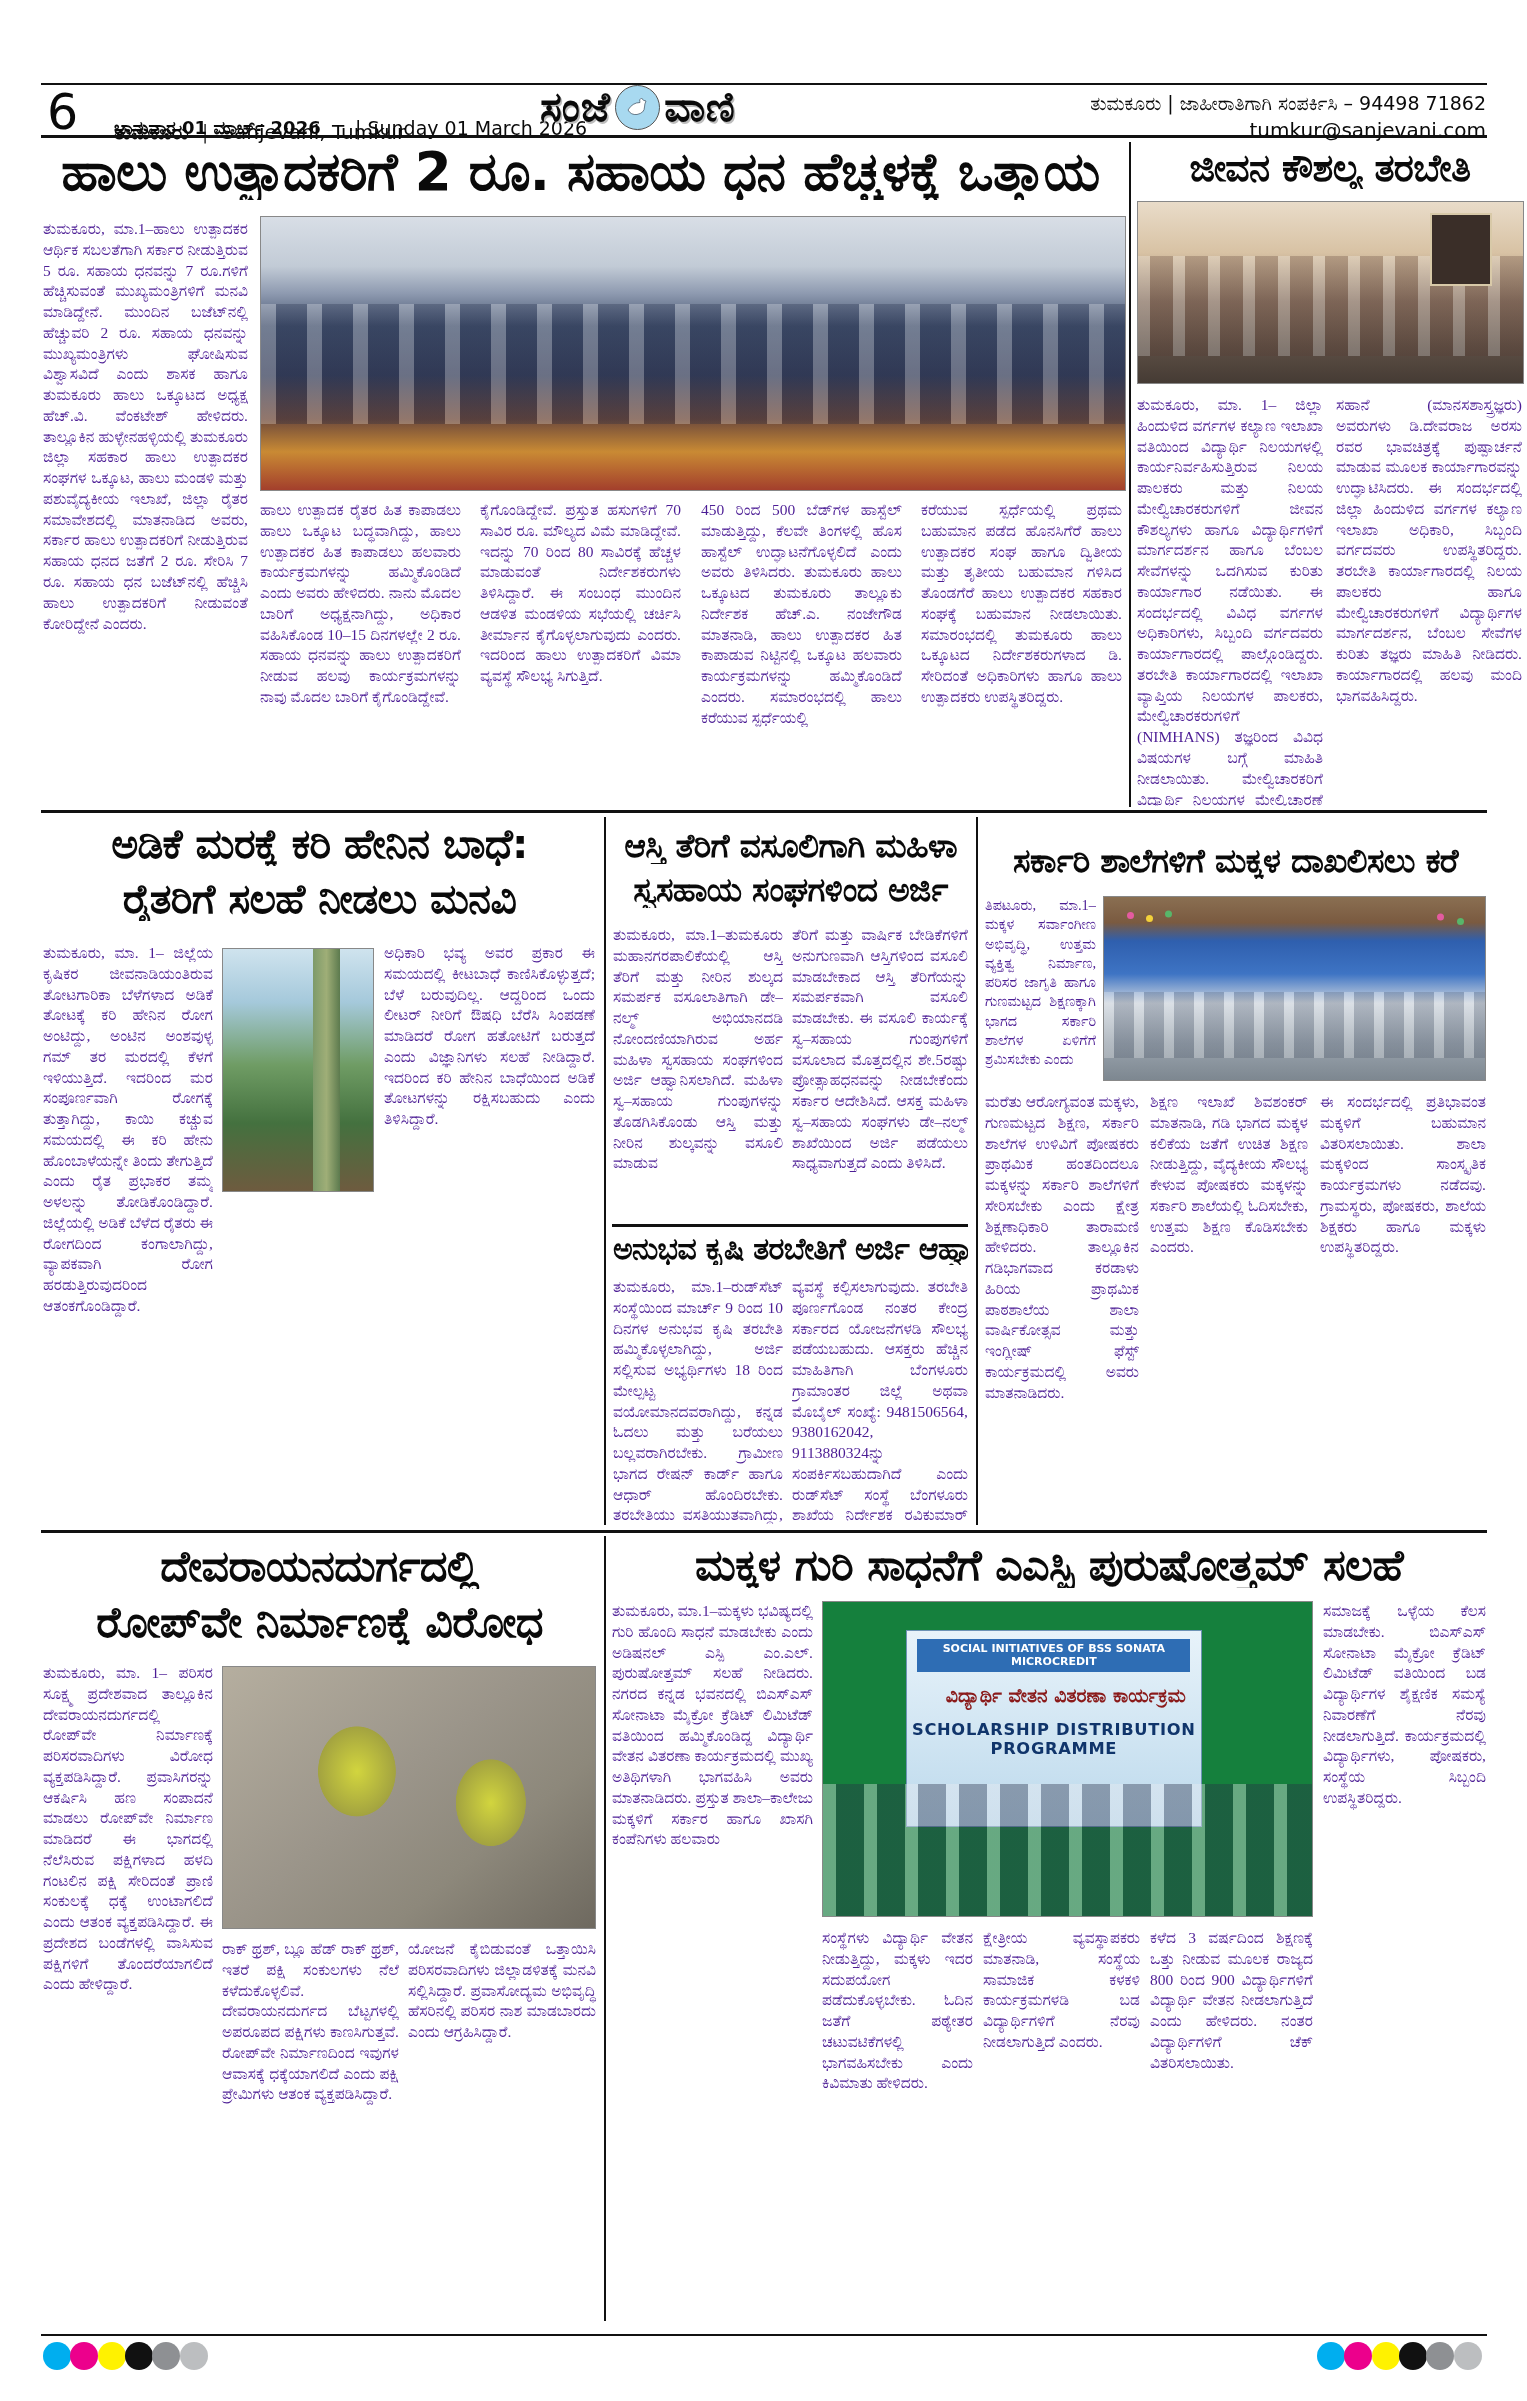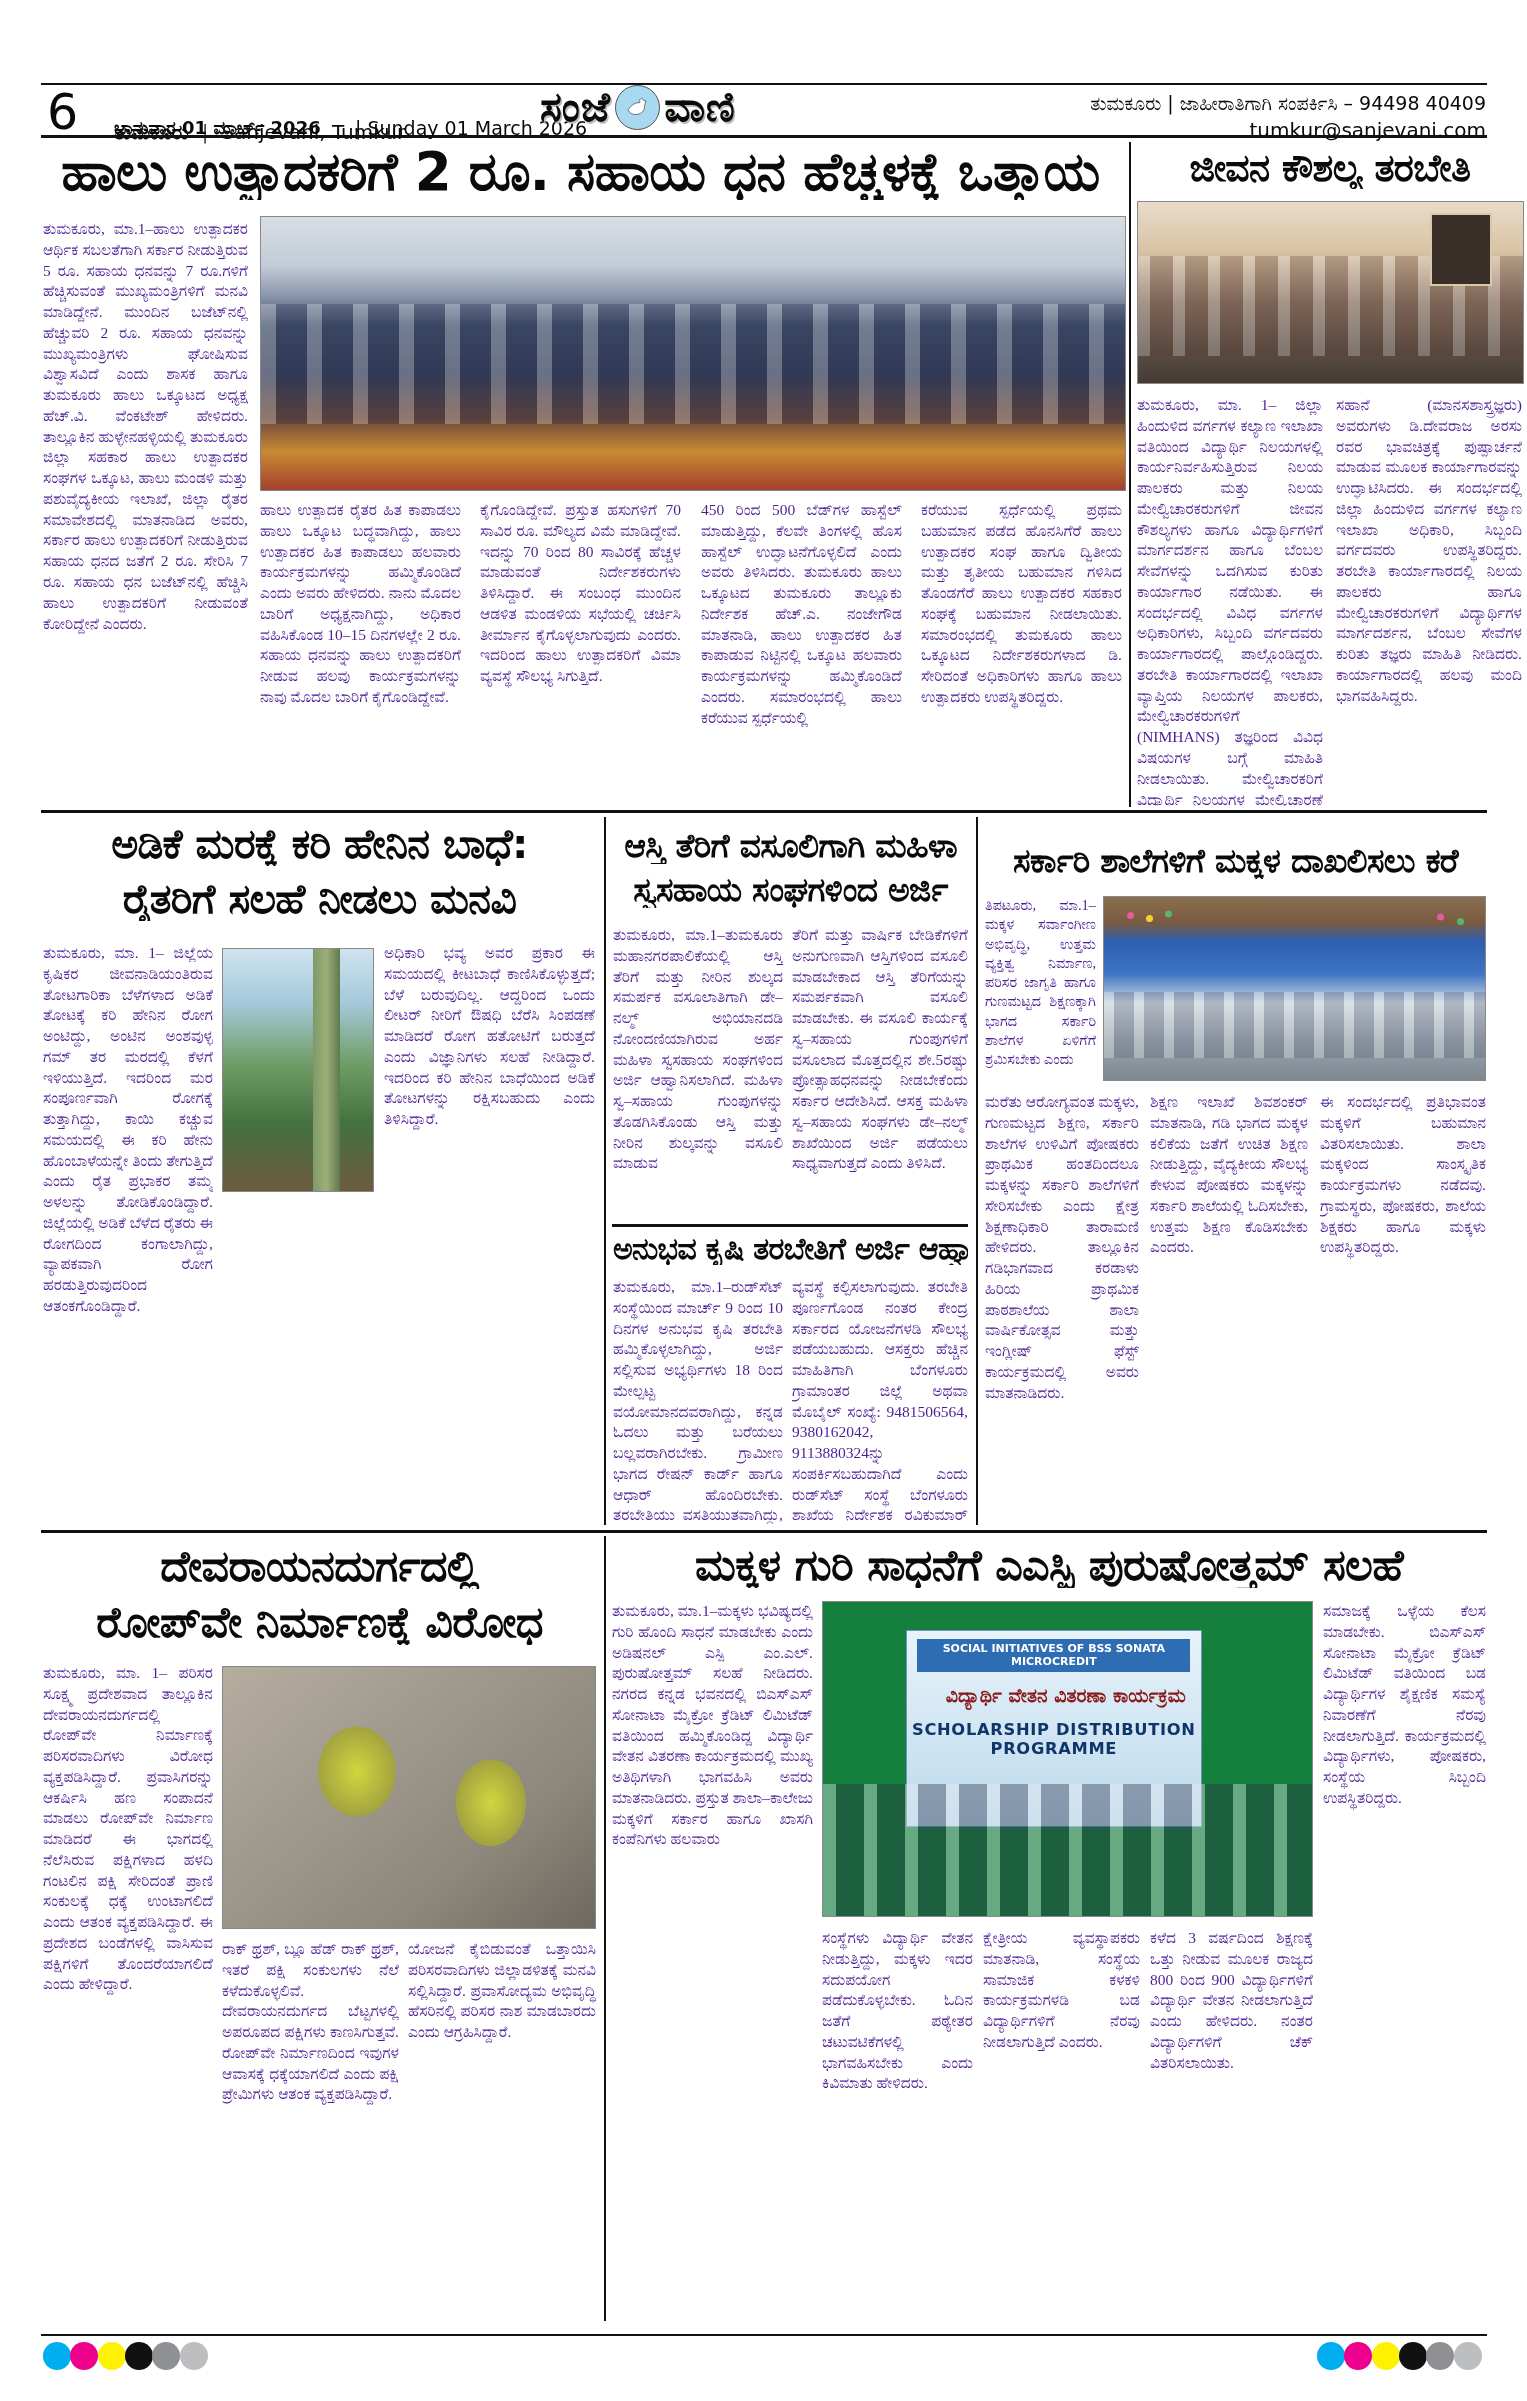--- a/index.html
+++ b/index.html
@@ -44,21 +44,21 @@
   <div class="abs masthead" style="left:540px;top:83px;">
     <span>ಸಂಜೆ</span>
     <span class="dove">
       <svg viewBox="0 0 40 40">
           <path d="M8 24 Q14 14 24 14 Q22 10 26 8 Q28 12 32 12 Q30 16 30 20 Q30 28 20 30 Q12 31 8 24 Z" fill="#ffffff" stroke="#456" stroke-width="1"></path>
         </svg>
     </span>
     <span>ವಾಣಿ</span>
   </div>
 
-  <div class="abs hdr-line" style="right:42px;top:92px;font-size:19px;text-align:right;">ತುಮಕೂರು   |   ಜಾಹೀರಾತಿಗಾಗಿ ಸಂಪರ್ಕಿಸಿ – 94498 40409</div>
+  <div class="abs hdr-line" style="right:42px;top:92px;font-size:19px;text-align:right;">ತುಮಕೂರು   |   ಜಾಹೀರಾತಿಗಾಗಿ ಸಂಪರ್ಕಿಸಿ – 94498 71862</div>
   <div class="abs hdr-line" style="right:42px;top:118px;font-size:20px;text-align:right;">tumkur@sanjevani.com</div>
   <div class="rule-h thick" style="left:41px;top:135px;width:1446px;"></div>
 
   <div class="abs kn-head" style="left:43px;top:143px;width:1075px;font-size:53px;white-space:nowrap;overflow:hidden;">ಹಾಲು ಉತ್ಪಾದಕರಿಗೆ 2 ರೂ. ಸಹಾಯ ಧನ ಹೆಚ್ಚಳಕ್ಕೆ ಒತ್ತಾಯ</div>
 
   <div class="abs body-col" style="left:43px;top:219px;width:205px;height:588px;">ತುಮಕೂರು, ಮಾ.1–ಹಾಲು ಉತ್ಪಾದಕರ ಆರ್ಥಿಕ ಸಬಲತೆಗಾಗಿ ಸರ್ಕಾರ ನೀಡುತ್ತಿರುವ 5 ರೂ. ಸಹಾಯ ಧನವನ್ನು 7 ರೂ.ಗಳಿಗೆ ಹೆಚ್ಚಿಸುವಂತೆ ಮುಖ್ಯಮಂತ್ರಿಗಳಿಗೆ ಮನವಿ ಮಾಡಿದ್ದೇನೆ. ಮುಂದಿನ ಬಜೆಟ್‌ನಲ್ಲಿ ಹೆಚ್ಚುವರಿ 2 ರೂ. ಸಹಾಯ ಧನವನ್ನು ಮುಖ್ಯಮಂತ್ರಿಗಳು ಘೋಷಿಸುವ ವಿಶ್ವಾಸವಿದೆ ಎಂದು ಶಾಸಕ ಹಾಗೂ ತುಮಕೂರು ಹಾಲು ಒಕ್ಕೂಟದ ಅಧ್ಯಕ್ಷ ಹೆಚ್.ವಿ. ವೆಂಕಟೇಶ್ ಹೇಳಿದರು. ತಾಲ್ಲೂಕಿನ ಹುಳ್ಳೇನಹಳ್ಳಿಯಲ್ಲಿ ತುಮಕೂರು ಜಿಲ್ಲಾ ಸಹಕಾರ ಹಾಲು ಉತ್ಪಾದಕರ ಸಂಘಗಳ ಒಕ್ಕೂಟ, ಹಾಲು ಮಂಡಳಿ ಮತ್ತು ಪಶುವೈದ್ಯಕೀಯ ಇಲಾಖೆ, ಜಿಲ್ಲಾ ರೈತರ ಸಮಾವೇಶದಲ್ಲಿ ಮಾತನಾಡಿದ ಅವರು, ಸರ್ಕಾರ ಹಾಲು ಉತ್ಪಾದಕರಿಗೆ ನೀಡುತ್ತಿರುವ ಸಹಾಯ ಧನದ ಜತೆಗೆ 2 ರೂ. ಸೇರಿಸಿ 7 ರೂ. ಸಹಾಯ ಧನ ಬಜೆಟ್‌ನಲ್ಲಿ ಹೆಚ್ಚಿಸಿ ಹಾಲು ಉತ್ಪಾದಕರಿಗೆ ನೀಡುವಂತೆ ಕೋರಿದ್ದೇನೆ ಎಂದರು.</div>
 
   <div class="photo" style="left:260px;top:216px;width:866px;height:275px;
        background:linear-gradient(180deg,#d8dee6 0%,#c2cbd6 18%,#8e9ab0 28%,#45536f 40%,#39415c 58%,#6e4a3c 74%,#c98a34 86%,#a33f2c 100%);">
     <div style="position:absolute;left:0;top:32%;width:100%;height:44%;

